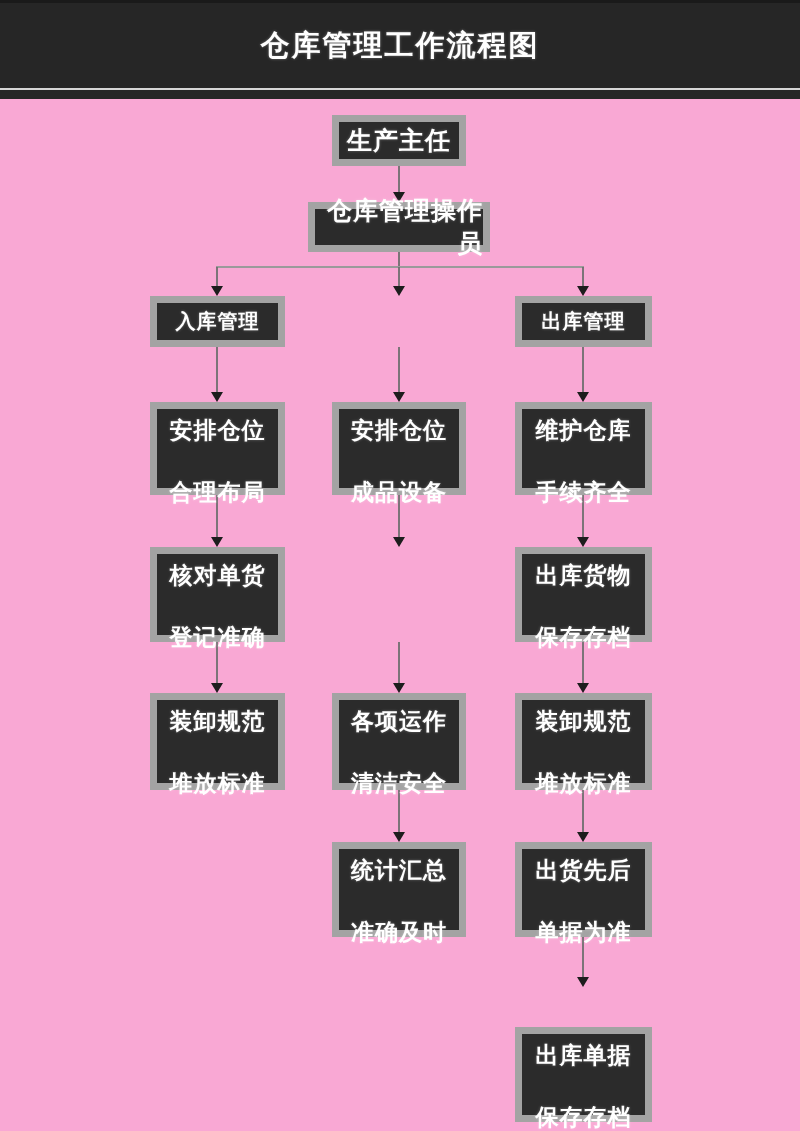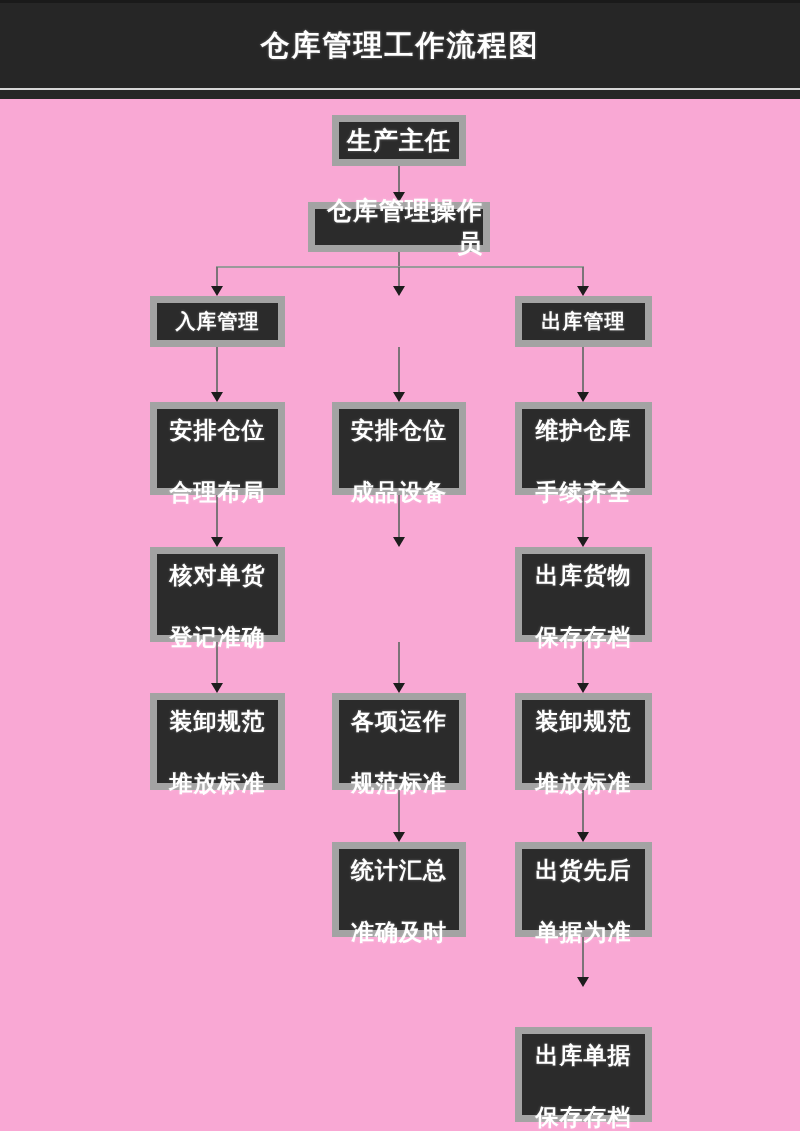--- a/index.html
+++ b/index.html
@@ -155,21 +155,21 @@
     <span>装卸规范</span>
     <span>堆放标准</span>
   </div>
 
   <div class="node two-line" style="left:332px;top:402px;width:134px;height:93px">
     <span>安排仓位</span>
     <span>成品设备</span>
   </div>
   <div class="node two-line" style="left:332px;top:693px;width:134px;height:97px">
     <span>各项运作</span>
-    <span>规范标准</span>
+    <span>清洁安全</span>
   </div>
   <div class="node two-line" style="left:332px;top:842px;width:134px;height:95px">
     <span>统计汇总</span>
     <span>准确及时</span>
   </div>
 
   <div class="node two-line" style="left:515px;top:402px;width:137px;height:93px">
     <span>维护仓库</span>
     <span>手续齐全</span>
   </div>

